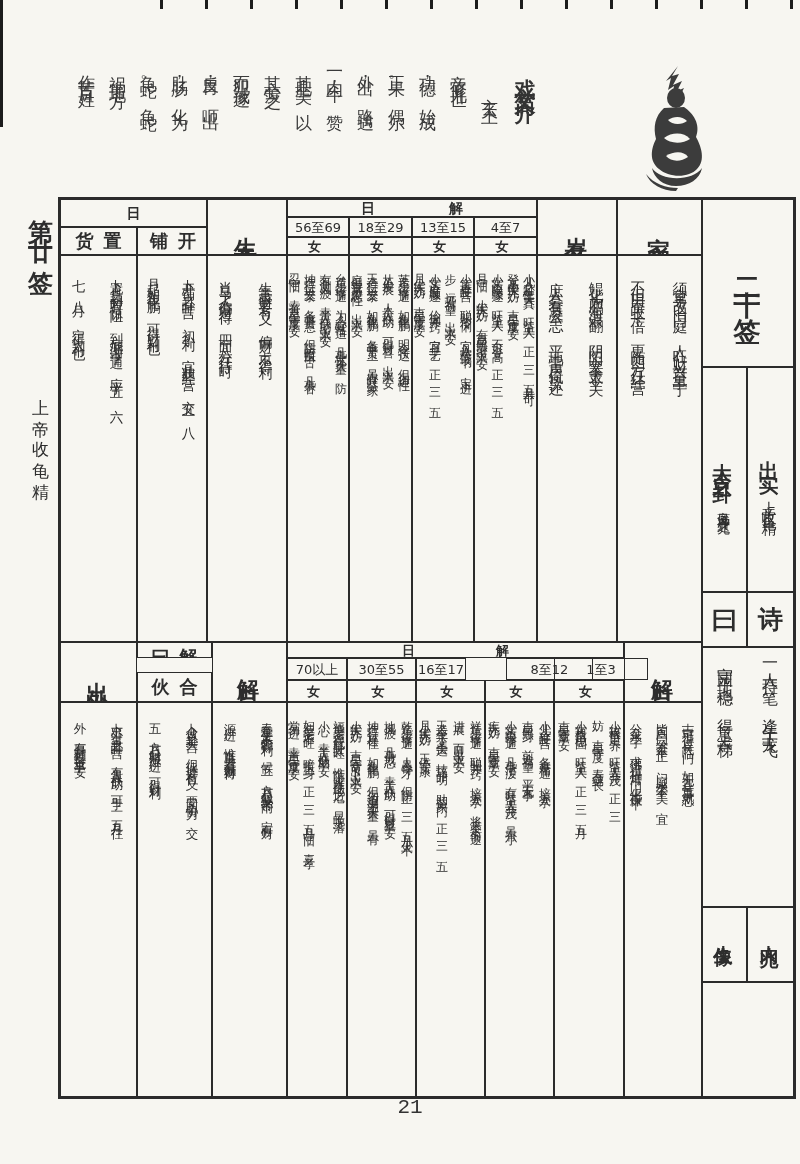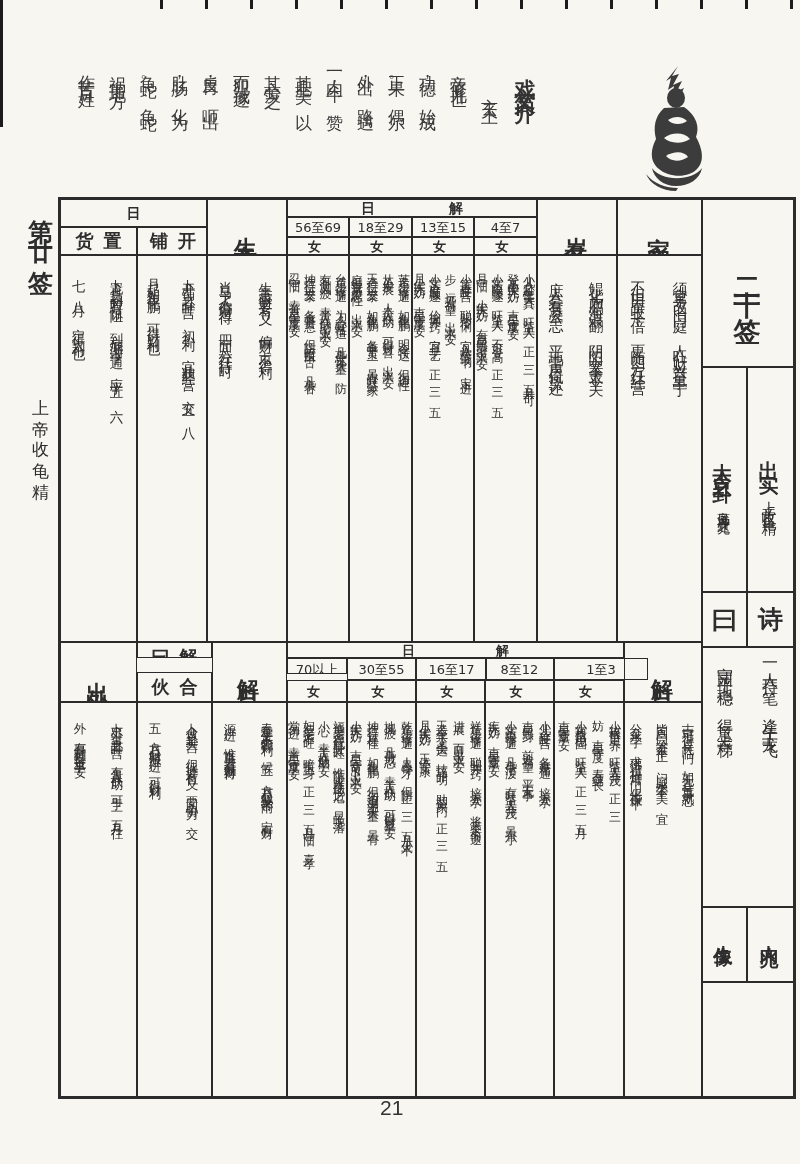--- a/index.html
+++ b/index.html
@@ -49,22 +49,22 @@
   .poemhead{font-size:25px;font-weight:600;text-align:center;}
   .poem{writing-mode:vertical-rl;white-space:pre-line;font-size:16px;letter-spacing:6px;line-height:45px;padding-top:6px;text-align:left;}
   .nz{writing-mode:vertical-rl;text-align:center;font-size:19px;letter-spacing:4px;font-weight:600;}
 
   
   .band{position:absolute;left:520px;top:977px;width:280px;height:115px;
     background:rgba(214,192,134,0.88);z-index:5;}
   .band-text{position:absolute;left:44px;top:26px;font-size:44px;font-weight:700;letter-spacing:7px;
     color:#d2a94e;text-shadow:1px 1px 0 #8a6a25,-1px -1px 0 #f3e3ae,2px 2px 3px rgba(90,60,10,.35);}
 
-  .pagenum{position:absolute;left:380px;top:1096px;width:60px;text-align:left;
-    font-family:Liberation Sans, sans-serif;font-size:21px;color:#333;}
+  .pagenum{position:absolute;left:380px;top:1096px;width:60px;text-align:center;
+    font-family:Liberation Mono, monospace;font-size:21px;color:#333;}
 </style>
 </head>
 <body>
 
 <div class="page">
 
   <div class="tickstrip"></div>
   <div class="edgeline"></div>
 
   <svg style="position:absolute;left:626px;top:64px;" width="100" height="128" viewBox="0 0 100 128">
@@ -160,24 +160,24 @@
     <div class="cell nz" style="left:642px;top:708px;width:45px;height:75px;line-height:45px;">生像：</div>
     <div class="cell nz" style="left:687px;top:708px;width:47px;height:75px;line-height:47px;">内兆：</div>
     <div class="cell" style="left:642px;top:783px;width:92px;height:115px;"></div>
 
     <div class="cell bigv" style="left:0;top:443px;width:77px;height:60px;line-height:77px;">出外</div>
     <div class="cell hhead" style="left:77px;top:443px;width:75px;height:16px;line-height:28px;">曰解</div>
     <div class="cell hhead" style="left:77px;top:473px;width:75px;height:30px;line-height:28px;">伙合</div>
     <div class="cell stackv" style="left:152px;top:443px;width:75px;height:60px;line-height:75px;font-size:22px;">解日</div>
 
     <div class="cell mergedh" style="left:227px;top:443px;width:337px;height:16px;line-height:15px;letter-spacing:34px;padding-left:34px;font-size:13px;">日　解</div>
-    <div class="cell ageh" style="left:227px;top:459px;width:60px;height:16px;line-height:21px;">70以上</div>
+    <div class="cell ageh" style="left:227px;top:459px;width:60px;height:22px;line-height:21px;">70以上</div>
     <div class="cell ageh" style="left:287px;top:459px;width:69px;height:22px;line-height:21px;">30至55</div>
-    <div class="cell ageh" style="left:356px;top:459px;width:71px;height:22px;line-height:21px;">16至17</div>
-    <div class="cell ageh" style="left:425px;top:459px;width:69px;height:22px;line-height:21px;">8至12</div>
+    <div class="cell ageh" style="left:356px;top:459px;width:50px;height:22px;line-height:21px;">16至17</div>
+    <div class="cell ageh" style="left:446px;top:459px;width:87px;height:22px;line-height:21px;">8至12</div>
     <div class="cell ageh" style="left:494px;top:459px;width:94px;height:22px;line-height:21px;">1至3</div>
     <div class="cell sexh" style="left:227px;top:481px;width:60px;height:22px;line-height:21px;">女　男</div>
     <div class="cell sexh" style="left:287px;top:481px;width:69px;height:22px;line-height:21px;">女　男</div>
     <div class="cell sexh" style="left:356px;top:481px;width:69px;height:22px;line-height:21px;">女　男</div>
     <div class="cell sexh" style="left:425px;top:481px;width:69px;height:22px;line-height:21px;">女　男</div>
     <div class="cell sexh" style="left:494px;top:481px;width:70px;height:22px;line-height:21px;">女　男</div>
     <div class="cell stackv" style="left:564px;top:443px;width:78px;height:60px;line-height:78px;font-size:22px;">解日</div>
 
     <div class="cell body2b" style="left:0;top:503px;width:77px;height:395px;">卜出外一事之卦叶吉　有贵人扶助　可于三　五月往
 外　有厚利可得各事平安</div>

